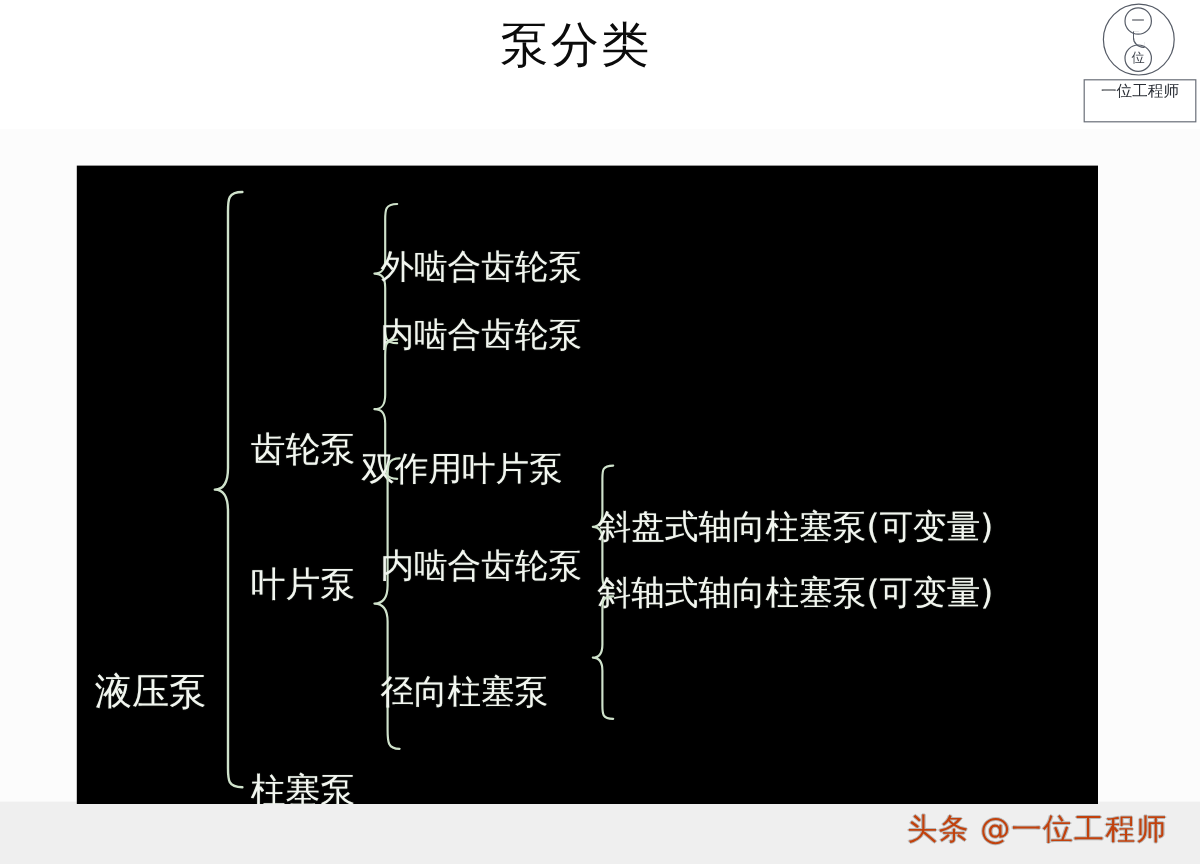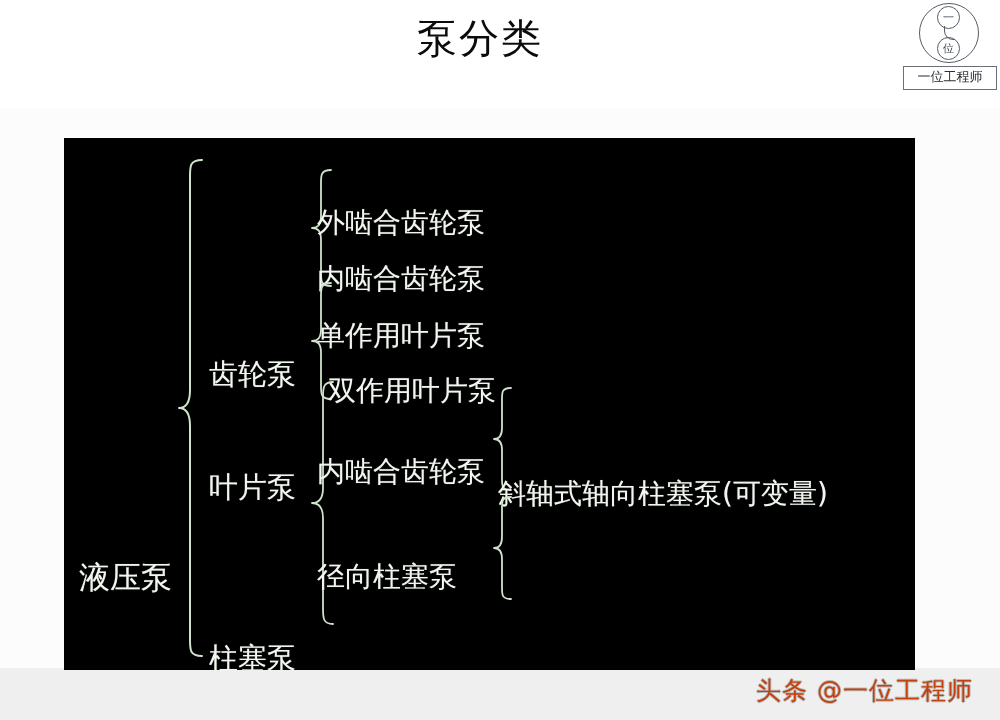--- a/index.html
+++ b/index.html
@@ -81,21 +81,21 @@
     position: absolute;
     left: 41px; top: 24px;
     width: 9px; height: 13px;
     border: 1.3px solid #555b66;
     border-top: none; border-right: none;
     border-radius: 0 0 0 9px;
   }
   .logo-label {
     position: absolute;
     left: 0; top: 64px;
-    width: 94px; height: 24px;
+    width: 94px; height: 36px;
     border: 1.3px solid #6a6f78;
     box-sizing: border-box;
     text-align: center;
     font-size: 13px;
     line-height: 20px;
     color: #2a2e35;
     font-family: "DejaVu Sans", "Liberation Sans", sans-serif;
     background: #ffffff;
   }
 
@@ -185,35 +185,35 @@
 
   <div class="node lvl3" style="left:253px; top:32px;"><span>外啮合齿轮泵</span></div>
   <div class="node lvl3" style="left:253px; top:88px;"><span>内啮合齿轮泵</span></div>
 
   <div class="node lvl2" style="left:145px; top:296px;"><span>叶片泵</span></div>
 
   <svg class="brace thin" style="left:246px; top:143px; width:26px; height:120px;" viewBox="0 0 26 120">
     <path d="M21 2 C11 2 11 7 11 15 L11 48 C11 57 8 60 2 60 C8 60 11 63 11 72 L11 105 C11 113 11 118 21 118"></path>
   </svg>
 
-  <div class="node lvl3" style="left:253px; top:145px;"><span>单作用叶片泵</span></div>
-  <div class="node lvl3" style="left:264px; top:200px;"><span>双作用叶片泵</span></div>
+  <div class="node lvl3" style="left:237px; top:200px;"><span>双作用叶片泵</span></div>
 
   <div class="node lvl2" style="left:145px; top:467px;"><span>柱塞泵</span></div>
 
   <svg class="brace thin" style="left:246px; top:242px; width:28px; height:246px;" viewBox="0 0 28 246">
     <path d="M23 2 C13 2 13 8 13 18 L13 108 C13 119 9 123 2 123 C9 123 13 127 13 138 L13 228 C13 238 13 244 23 244"></path>
   </svg>
 
   <div class="node lvl3" style="left:253px; top:281px;"><span>内啮合齿轮泵</span></div>
 
   <svg class="brace thin" style="left:428px; top:248px; width:24px; height:106px;" viewBox="0 0 24 106">
     <path d="M19 2 C10 2 10 6 10 13 L10 42 C10 50 7 53 2 53 C7 53 10 56 10 64 L10 93 C10 100 10 104 19 104"></path>
   </svg>
 
+  <div class="node lvl4" style="left:434px; top:248px;"><span>斜盘式轴向柱塞泵(可变量)</span></div>
   <div class="node lvl3" style="left:253px; top:386px;"><span>径向柱塞泵</span></div>
 
   <div class="node lvl4" style="left:434px; top:303px;"><span>斜轴式轴向柱塞泵(可变量)</span></div>
 
   <svg class="brace thin" style="left:428px; top:357px; width:24px; height:106px;" viewBox="0 0 24 106">
     <path d="M19 2 C10 2 10 6 10 13 L10 42 C10 50 7 53 2 53 C7 53 10 56 10 64 L10 93 C10 100 10 104 19 104"></path>
   </svg>
 
 
 </div>

